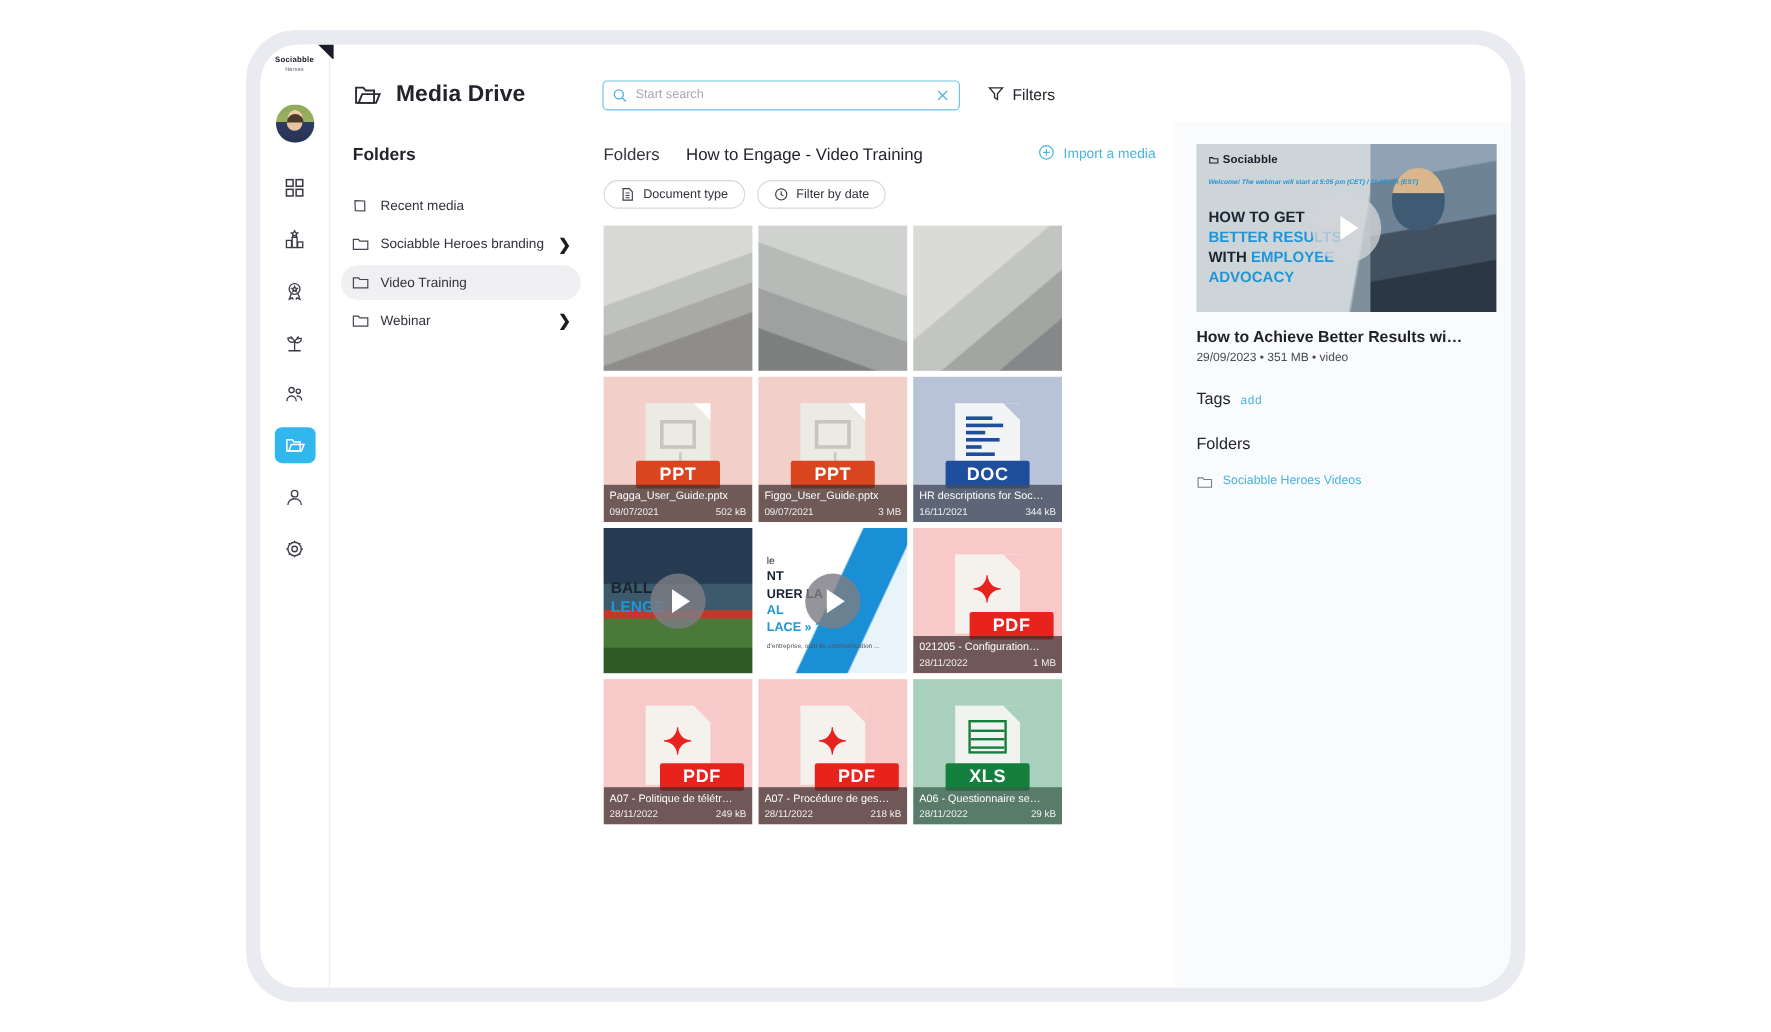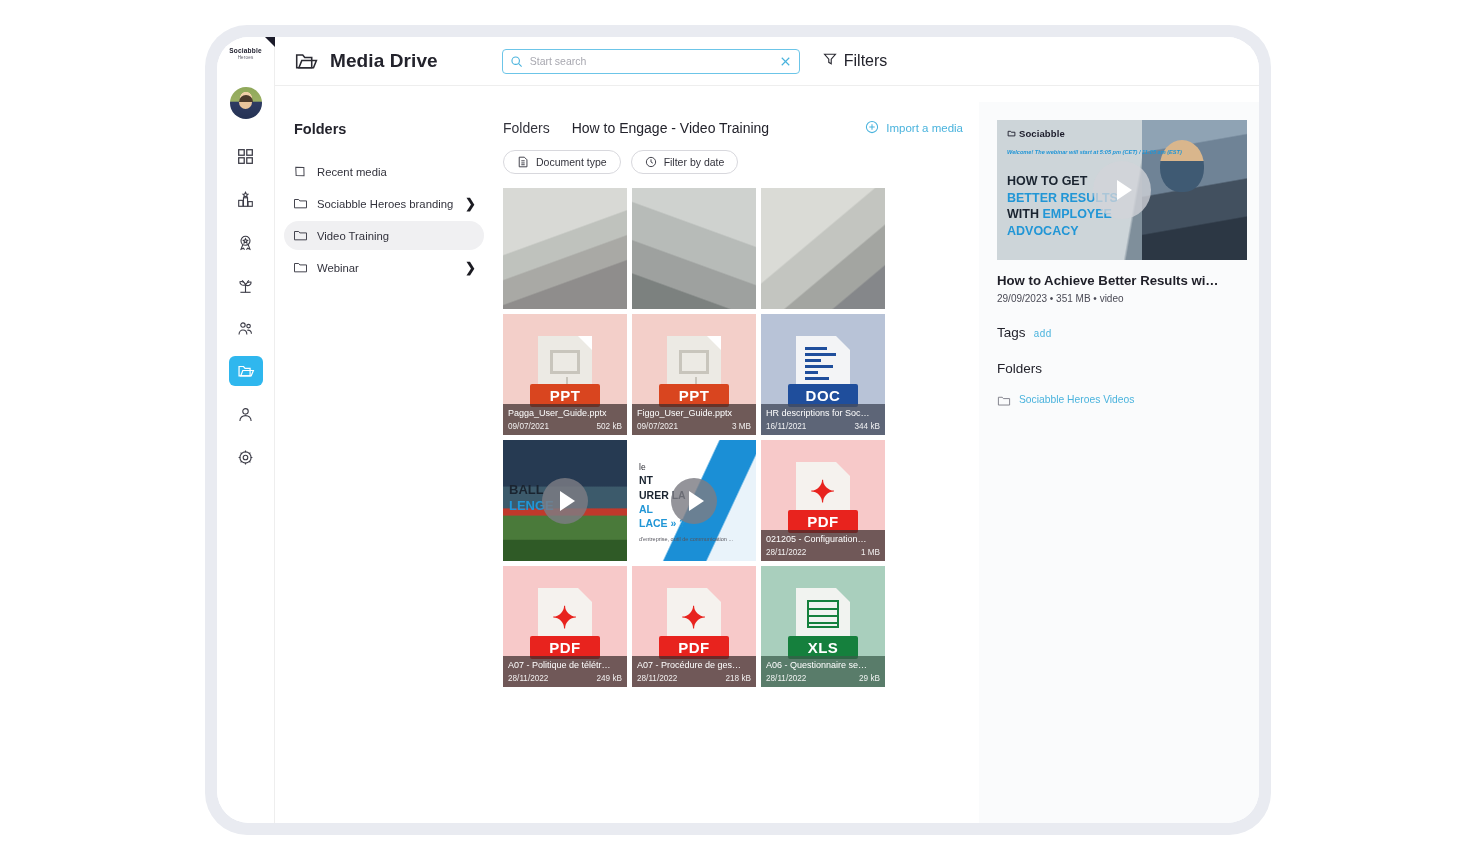--- a/index.html
+++ b/index.html
@@ -75,21 +75,21 @@
     display: flex; align-items: center; justify-content: center;
     border-radius: 6px;
     color: #3b3b46;
   }
   .rail-icon.active { background: #2fb7ee; color:#ffffff; }
   .rail-icon svg { display:block; }
   #rail-list { margin-top: 22px; display: flex; flex-direction: column; gap: 13px; }
 
   
   #app-header {
-    position: absolute; left: 58px; top: 0; right: 0; height: 49px;
+    position: absolute; left: 58px; top: 12px; right: 0; height: 61px;
     border-bottom: 1px solid #eeeeee;
     display: flex; align-items: center;
     background: #ffffff;
   }
   #header-folder-icon { margin-left: 19px; color:#2b2b33; display:flex; }
   #page-title {
     font-size: 19px; font-weight: bold; color: #23232c;
     margin-left: 11px; letter-spacing: .1px;
   }
   #search-wrap {
@@ -101,22 +101,22 @@
   }
   #search-input {
     border: none; outline: none; flex: 1;
     font-size: 10.5px; color: #33333c;
     font-family: "Liberation Sans", sans-serif;
     margin-left: 7px; background: transparent;
   }
   #search-input::placeholder { color: #a8a8b0; }
   .hdr-icon { color: #4ab3dd; display:flex; }
   #filters-btn {
-    display: flex; align-items: flex-end; gap: 7px;
-    margin-left: 23px; font-size: 16px; color: #23232c;
+    display: flex; align-items: flex-start; gap: 7px;
+    margin-left: 23px; font-size: 13px; color: #23232c;
   }
 
   
   #folders-col {
     position: absolute; left: 58px; top: 65px;
     width: 213px; height: calc(100% - 65px);
     background: #ffffff;
     padding-top: 19px;
   }
   #folders-heading {
@@ -208,21 +208,21 @@
     color: #fff; font-weight: bold; font-size: 15px;
     display: flex; align-items: center; justify-content: center;
     letter-spacing: .5px;
   }
   .bg-ppt { background: #f3cfc9; }
   .bg-doc { background: #b8c3d7; }
   .bg-pdf { background: #f7c9c9; }
   .bg-xls { background: #a9cfbd; }
   .badge-ppt { background: #d9451f; }
   .badge-doc { background: #1f4e9c; }
-  .badge-pdf { background: #e8231e; }
+  .badge-pdf { background: #e8231e; margin-left: 20px; }
   .badge-xls { background: #15803d; }
 
   
   .glyph-ppt {
     position:absolute; left:12px; top:14px; width:30px; height:24px;
     border: 3px solid #c8c5bc;
   }
   .glyph-ppt:after{content:"";position:absolute;left:13px;top:24px;width:2px;height:9px;background:#c8c5bc;}
   .glyph-ppt:before{content:"";position:absolute;left:3px;top:31px;width:24px;height:2px;background:#c8c5bc;transform:rotate(0deg);}
   

